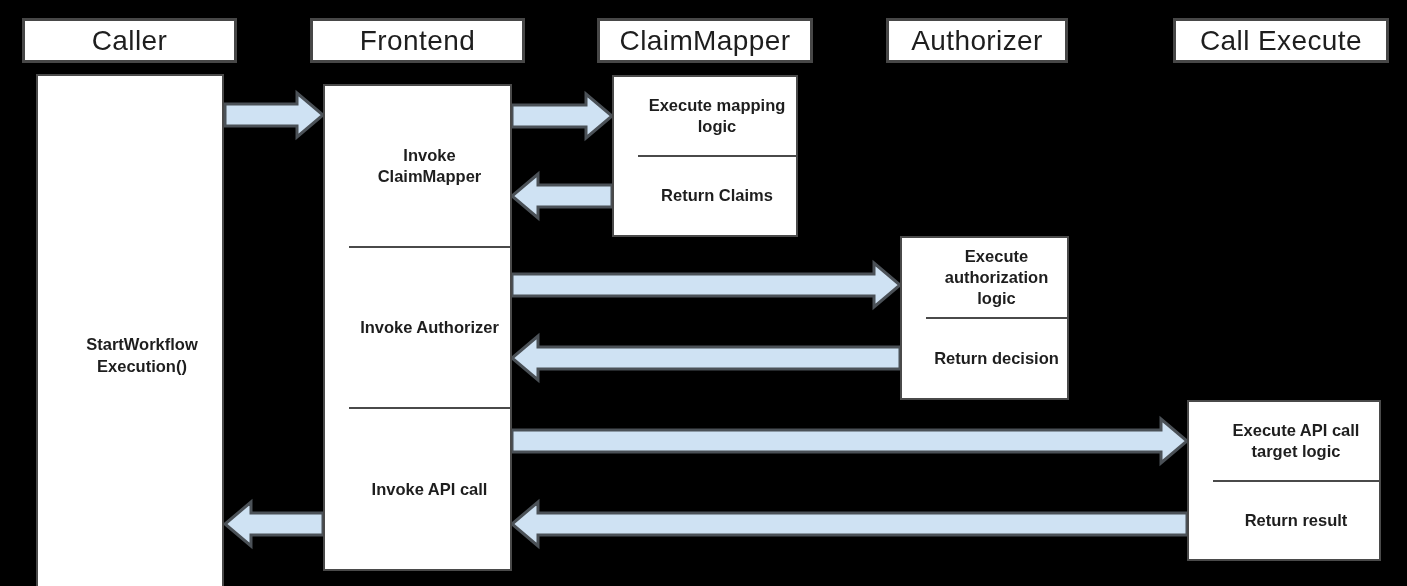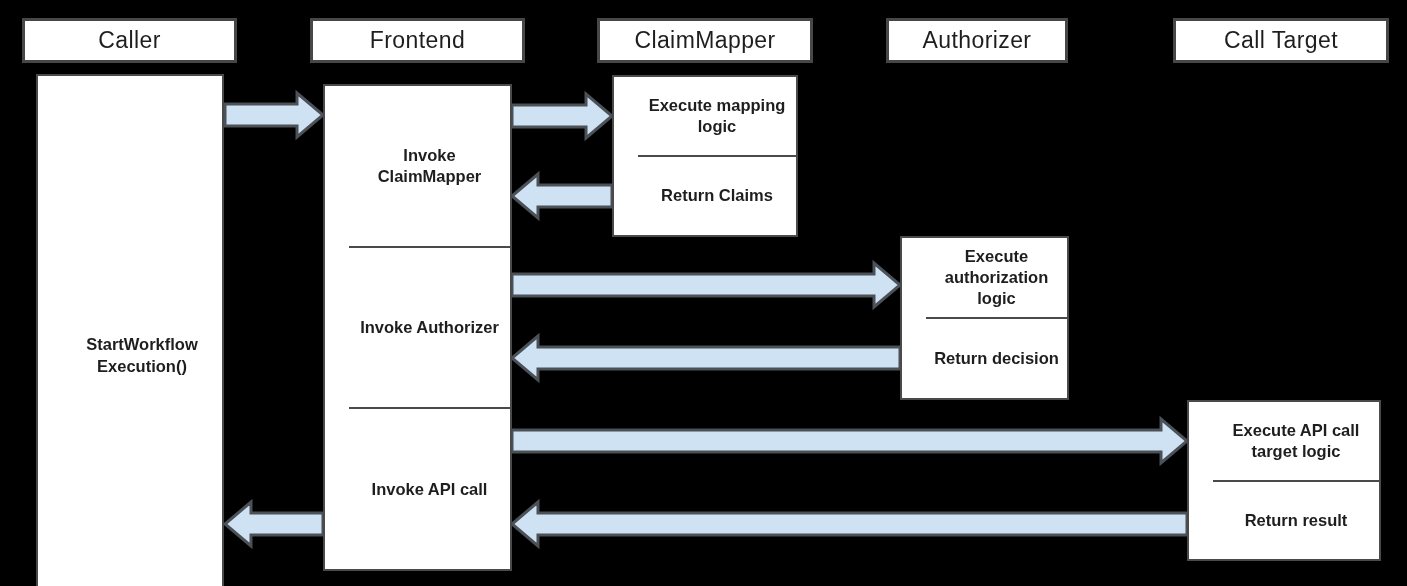--- a/index.html
+++ b/index.html
@@ -5,21 +5,21 @@
   html,body{margin:0;padding:0;background:#000;}
   .canvas{
     position:relative;width:1407px;height:586px;background:#000000;
     font-family:"Liberation Sans",sans-serif;color:#1e1e1e;overflow:hidden;
   }
   .arrows-layer{position:absolute;left:0;top:0;width:1407px;height:586px;}
   .arrow{fill:#cfe2f3;stroke:#4b5157;stroke-width:3;stroke-linejoin:miter;}
   .hdr{
     position:absolute;height:45px;background:#ffffff;border:3px solid #474747;
     display:flex;align-items:center;justify-content:center;box-sizing:border-box;
-    font-size:23px;font-weight:400;letter-spacing:0.4px;
+    font-size:28px;font-weight:400;letter-spacing:0.4px;
   }
   .act{
     position:absolute;background:#ffffff;border:2px solid #4a4a4a;
     box-sizing:border-box;display:flex;flex-direction:column;
   }
   .sect{
     flex:1;display:flex;align-items:center;justify-content:center;
     border-top:2px solid #4a4a4a;
     margin-left:24px;
   }
@@ -51,21 +51,21 @@
   <div class="hdr" style="left:310px;top:18px;width:215px">
     <span>Frontend</span>
   </div>
   <div class="hdr" style="left:597px;top:18px;width:216px">
     <span>ClaimMapper</span>
   </div>
   <div class="hdr" style="left:886px;top:18px;width:182px">
     <span>Authorizer</span>
   </div>
   <div class="hdr" style="left:1173px;top:18px;width:216px">
-    <span>Call Target</span>
+    <span>Call Execute</span>
   </div>
 
   <div class="act" style="left:36px;top:74px;width:188px;height:563px">
     <div class="sect">
       <span class="lbl">StartWorkflow Execution()</span>
     </div>
   </div>
 
   <div class="act" style="left:323px;top:84px;width:189px;height:487px">
     <div class="sect">

